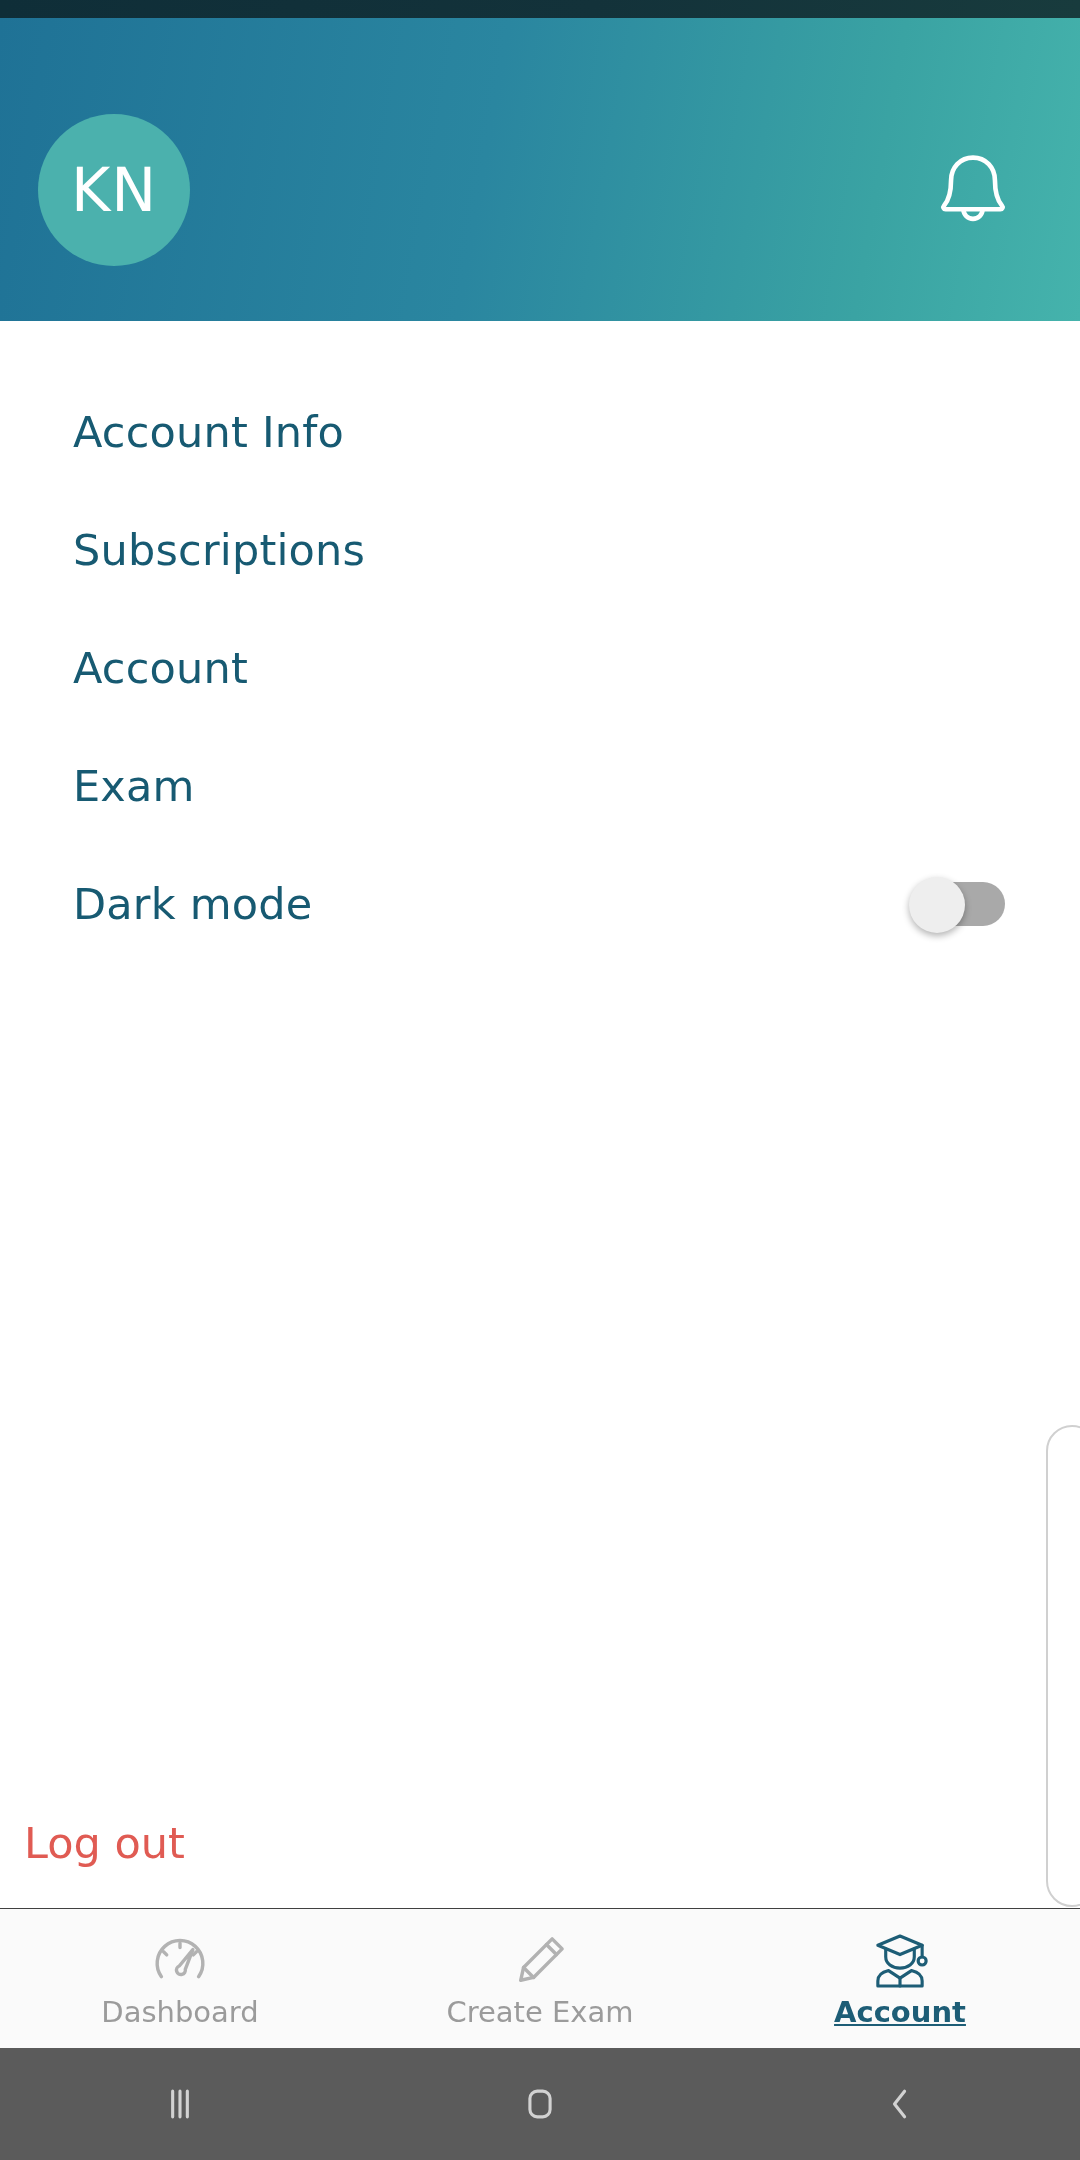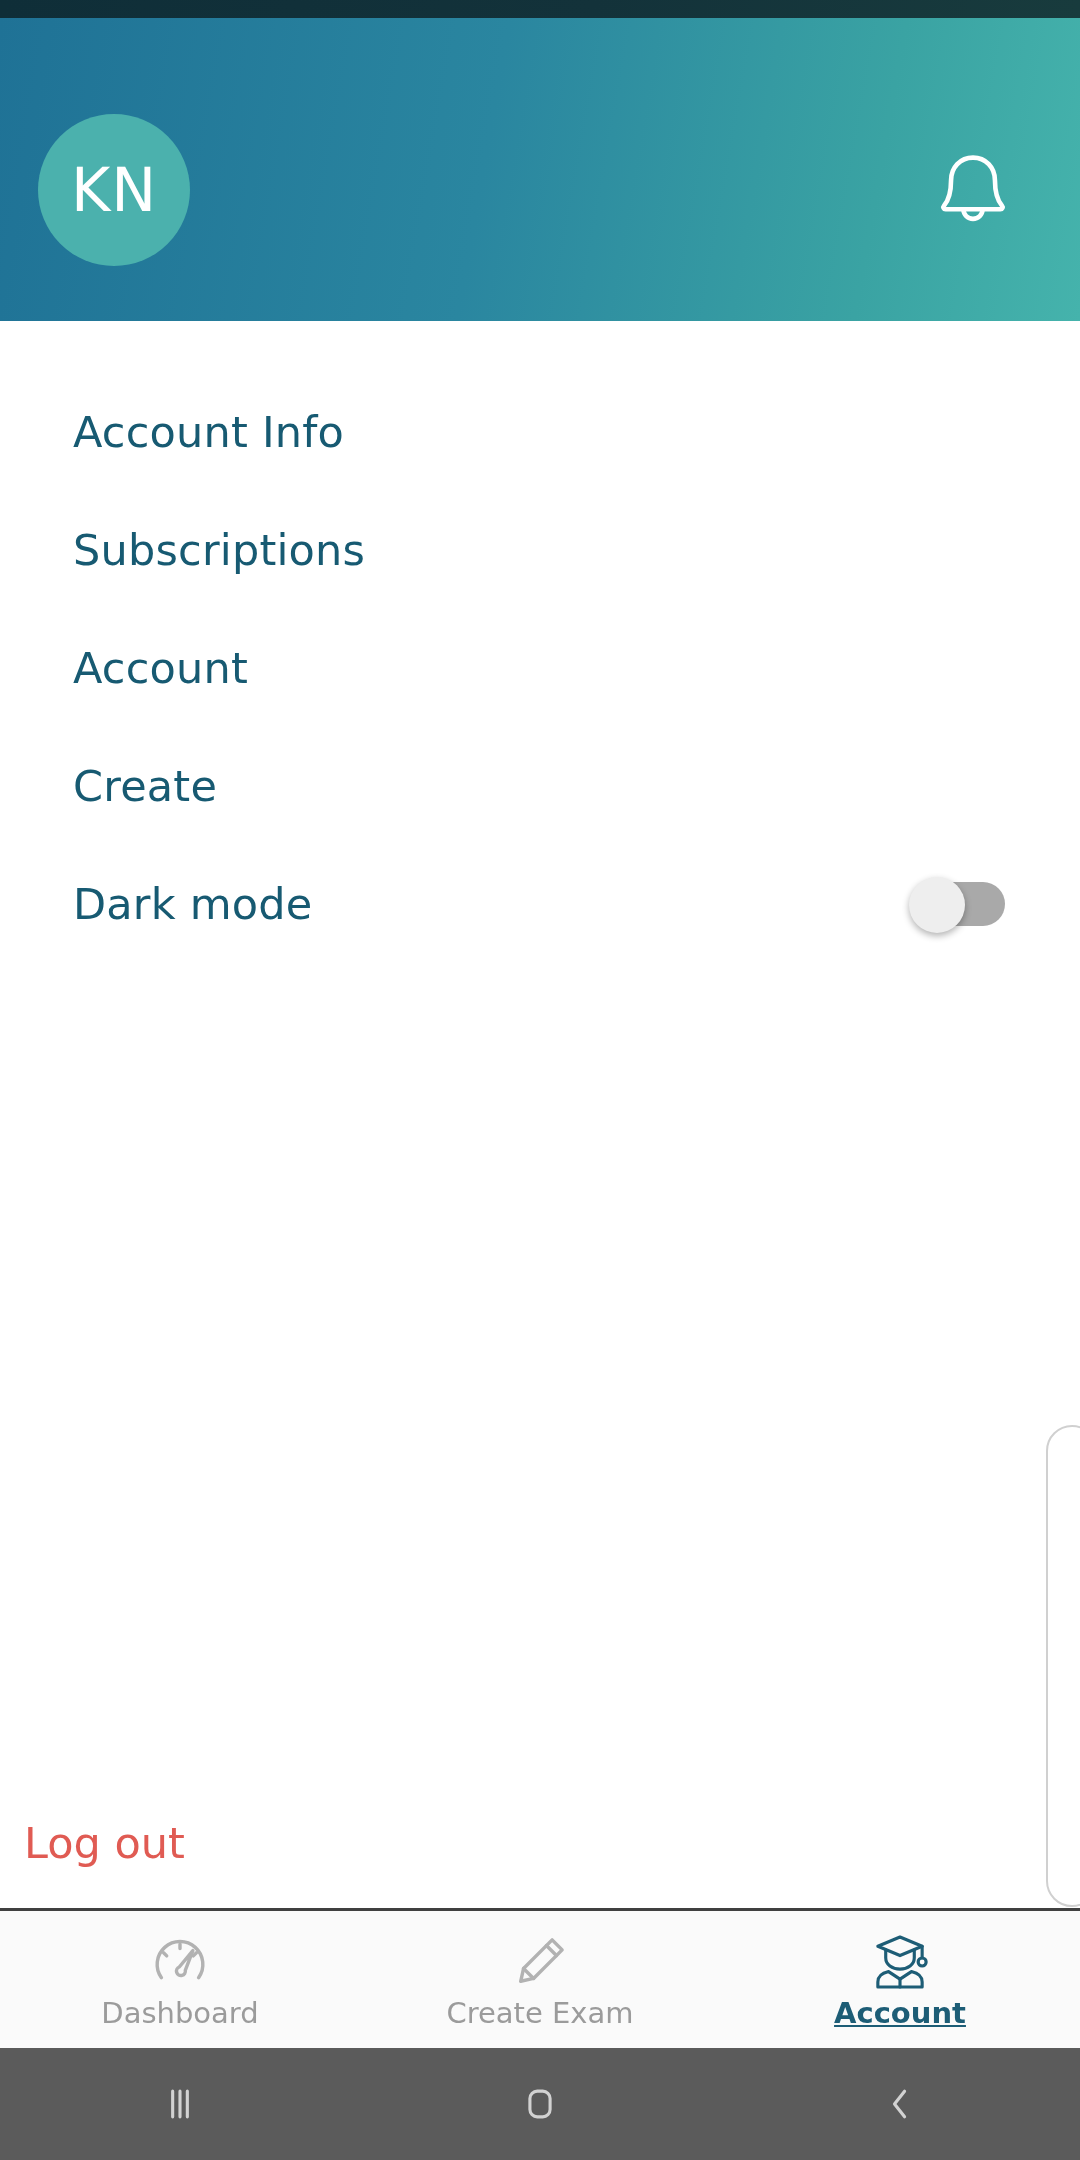--- a/index.html
+++ b/index.html
@@ -126,21 +126,21 @@
     border-radius:26px;
     background:#ffffff;
     pointer-events:none;
   }
 
   
   .tab-bar {
     flex:0 0 140px;
     width:100%;
     background:#fafafa;
-    border-top:3px solid #404040;
+    border-top:1px solid #404040;
     display:flex;
     align-items:center;
   }
   .tab {
     flex:1 1 0;
     height:100%;
     display:flex; flex-direction:column;
     align-items:center; justify-content:center;
     gap:6px;
   }
@@ -199,21 +199,21 @@
 
     <div class="menu-item">
       <span class="menu-label">Subscriptions</span>
     </div>
 
     <div class="menu-item">
       <span class="menu-label">Account</span>
     </div>
 
     <div class="menu-item">
-      <span class="menu-label">Create</span>
+      <span class="menu-label">Exam</span>
     </div>
 
     <div class="menu-item with-toggle">
       <span class="menu-label">Dark mode</span>
       <span class="toggle">
         <span class="track"></span>
         <span class="thumb"></span>
       </span>
     </div>
 

